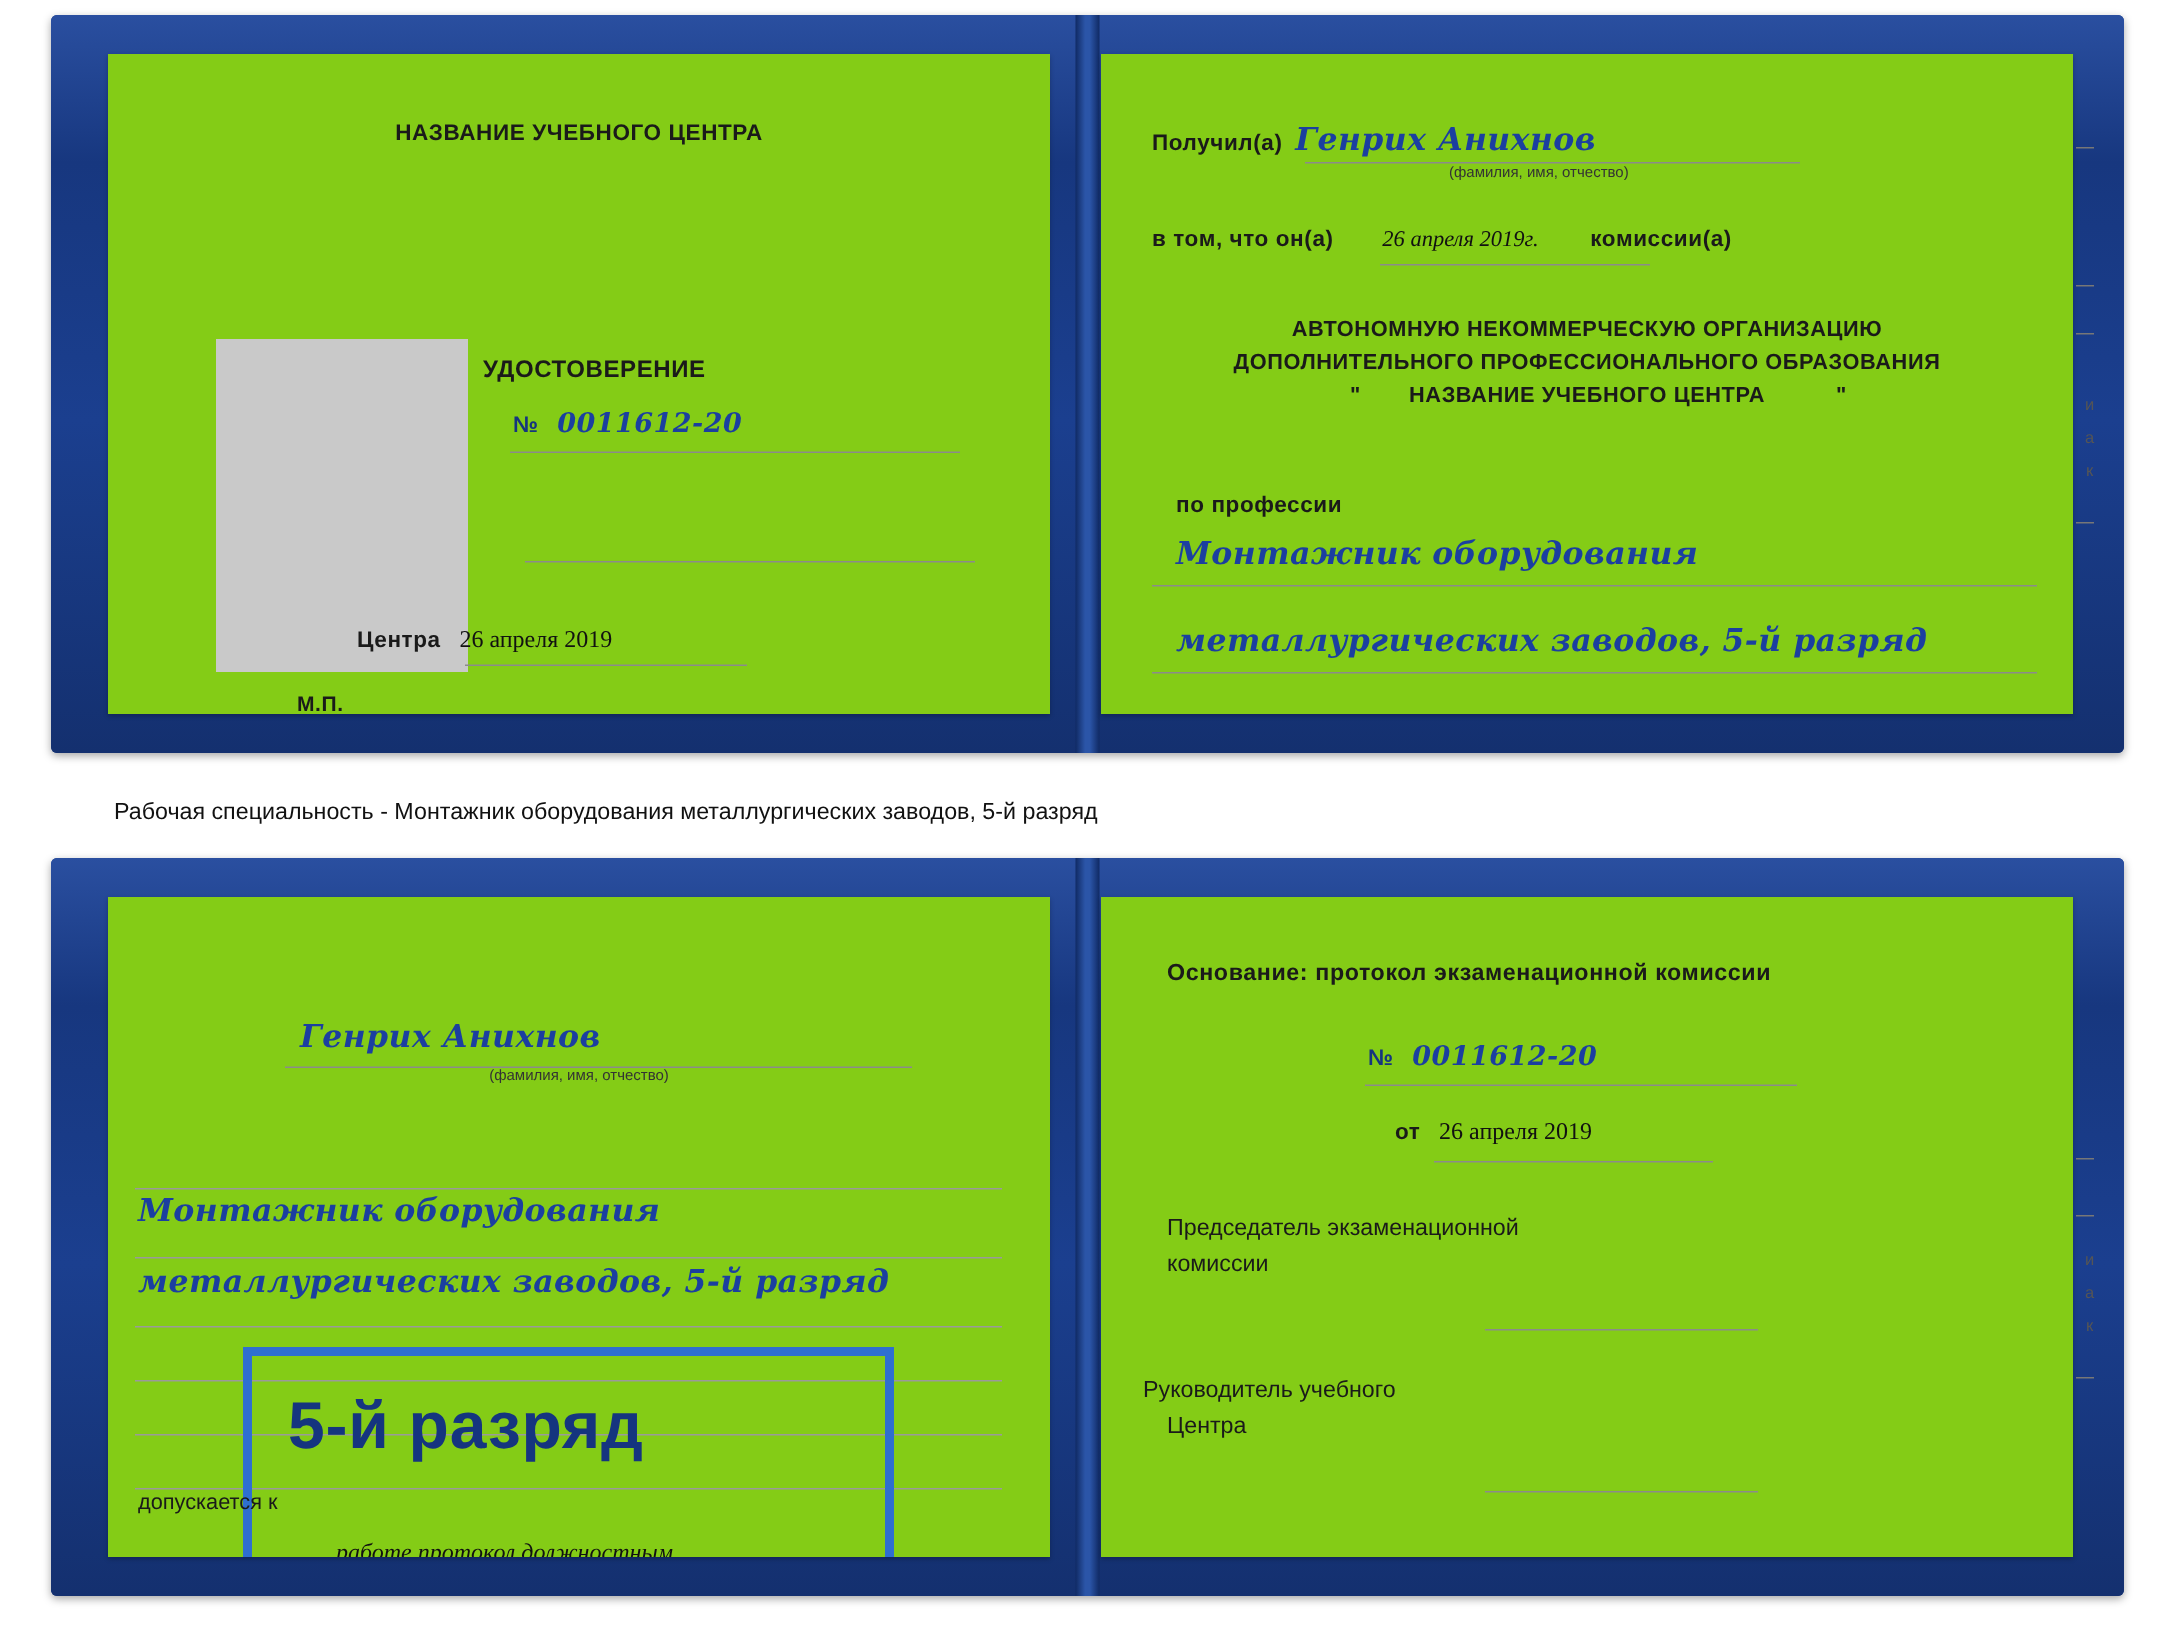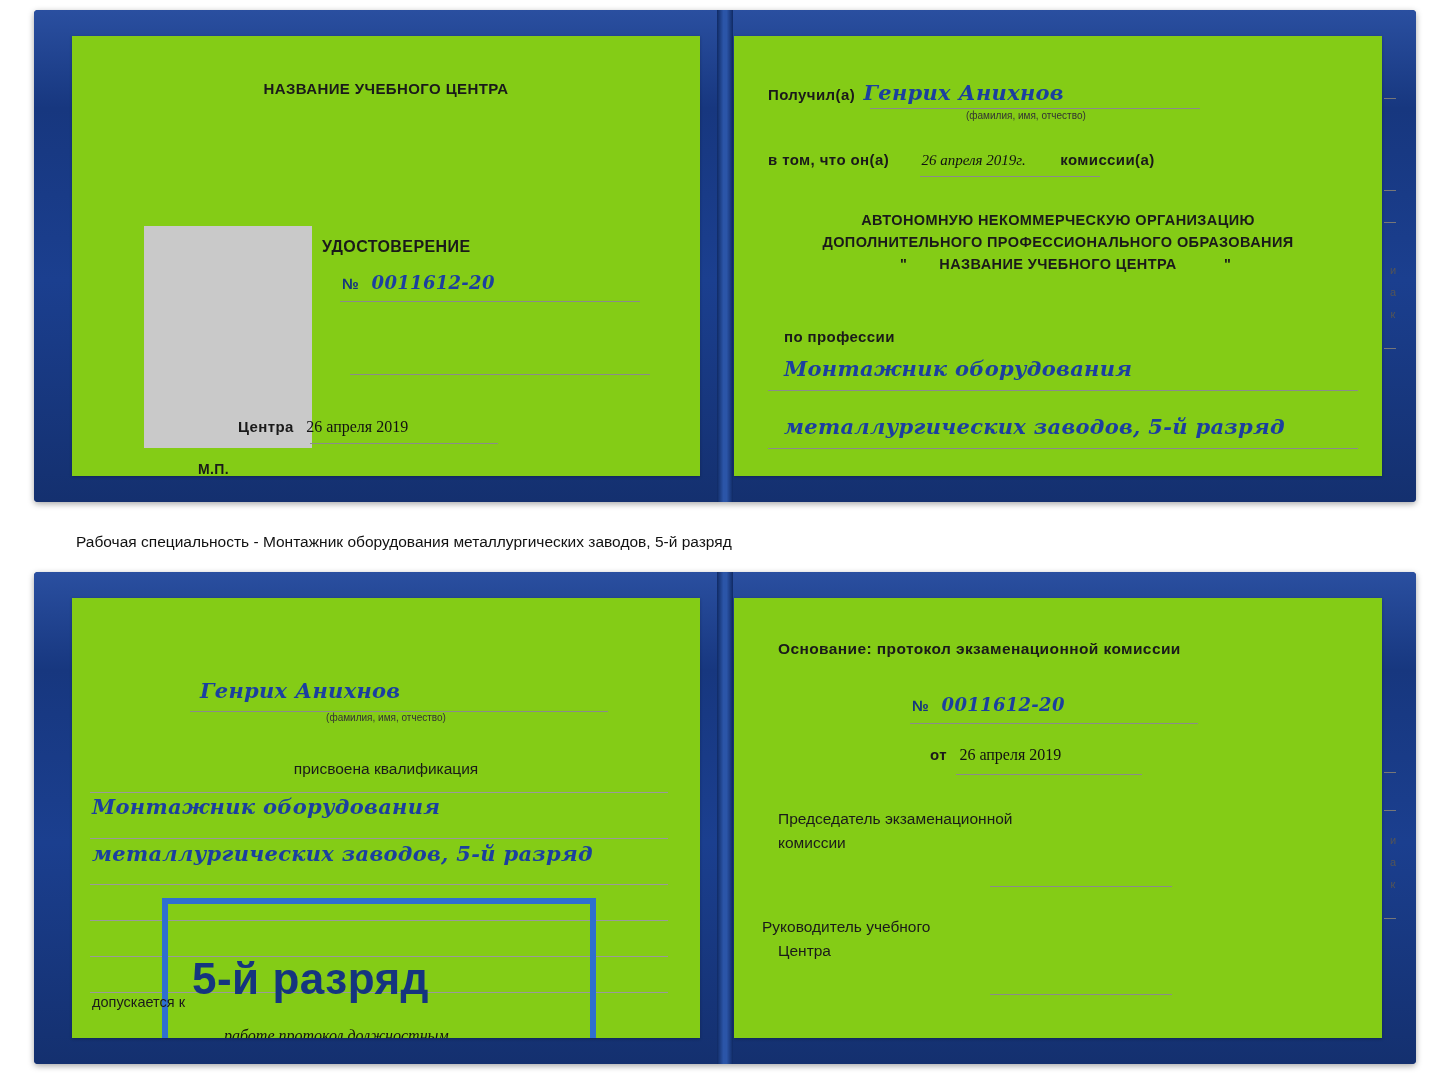--- a/index.html
+++ b/index.html
@@ -220,34 +220,33 @@
   <div class="cover-sheen"></div>
   <div class="cover-fold"></div>
 
   <div class="page page-left">
     <div class="page-inner">
 
       <div class="hand" style="position:absolute;left:128px;top:80px;font-size:21px;">Генрих Анихнов</div>
       <div class="rule" style="position:absolute;left:118px;top:113px;width:418px;"></div>
       <div class="small" style="position:absolute;left:0;right:0;top:114px;text-align:center;">(фамилия, имя, отчество)</div>
 
-      <div class="lbl" style="position:absolute;left:0;right:0;top:162px;text-align:center;font-size:15.5px;">присвоена квалификация</div>
 
       <div class="ruled-line" style="top:194px;"></div>
       <div class="ruled-line" style="top:240px;"></div>
       <div class="ruled-line" style="top:286px;"></div>
       <div class="ruled-line" style="top:322px;"></div>
       <div class="ruled-line" style="top:358px;"></div>
       <div class="ruled-line" style="top:394px;"></div>
 
       <div class="hand" style="position:absolute;left:20px;top:196px;font-size:21px;">Монтажник оборудования</div>
       <div class="hand" style="position:absolute;left:20px;top:243px;font-size:21px;">металлургических заводов, 5-й разряд</div>
 
       <div class="highlight-box" style="left:90px;top:300px;width:422px;height:148px;"></div>
-      <div class="highlight-text" style="left:120px;top:356px;text-align:center;">5-й разряд</div>
+      <div class="highlight-text" style="left:120px;top:328px;text-align:center;">5-й разряд</div>
 
       <div class="lbl" style="position:absolute;left:20px;top:396px;font-size:14.5px;">допускается к</div>
       <div class="typed" style="position:absolute;left:152px;top:394px;font-size:16px;font-style:italic;">работе протокол должностным</div>
       <div class="typed" style="position:absolute;left:20px;top:420px;font-size:16px;font-style:italic;">(производственным) инструкциям</div>
     </div>
   </div>
 
   <div class="page page-right">
     <div class="page-inner">
       <div class="ttl" style="position:absolute;left:44px;top:42px;font-size:15.5px;">Основание:  протокол  экзаменационной  комиссии</div>

